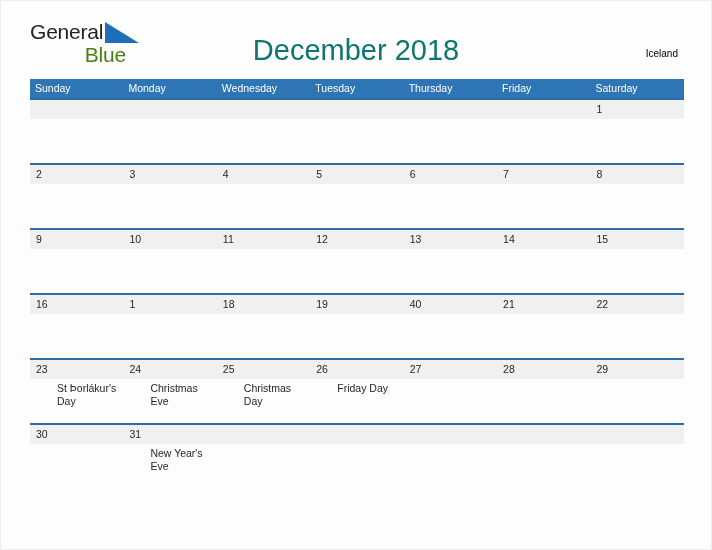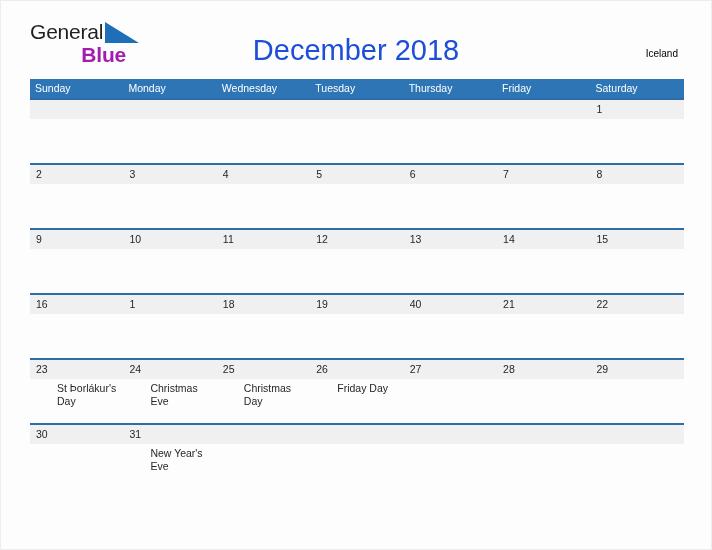--- a/index.html
+++ b/index.html
@@ -42,43 +42,42 @@
     position: relative;
     display: block;
     font-size: 21px;
     color: #231f20;
     letter-spacing: -0.2px;
     height: 22px;
   }
   .logo-row2 {
     display: block;
     font-size: 21px;
-    color: #a21caf;
+    color: #4d7c0f;
     letter-spacing: -0.2px;
     text-align: right;
     width: 96px;
     margin-top: 1px;
-    font-weight: bold;
   }
   .logo-flag {
     position: absolute;
     left: 75px;
     top: 1px;
     width: 34px;
     height: 23px;
   }
 
   .cal-title {
     position: absolute;
     left: 0;
     right: 0;
     top: 33px;
     text-align: center;
     font-size: 29px;
-    color: #1d4ed8;
+    color: #0f766e;
     font-weight: normal;
     letter-spacing: 0px;
   }
 
   .region-label {
     position: absolute;
     right: 33px;
     top: 47px;
     font-size: 10px;
     color: #000000;

